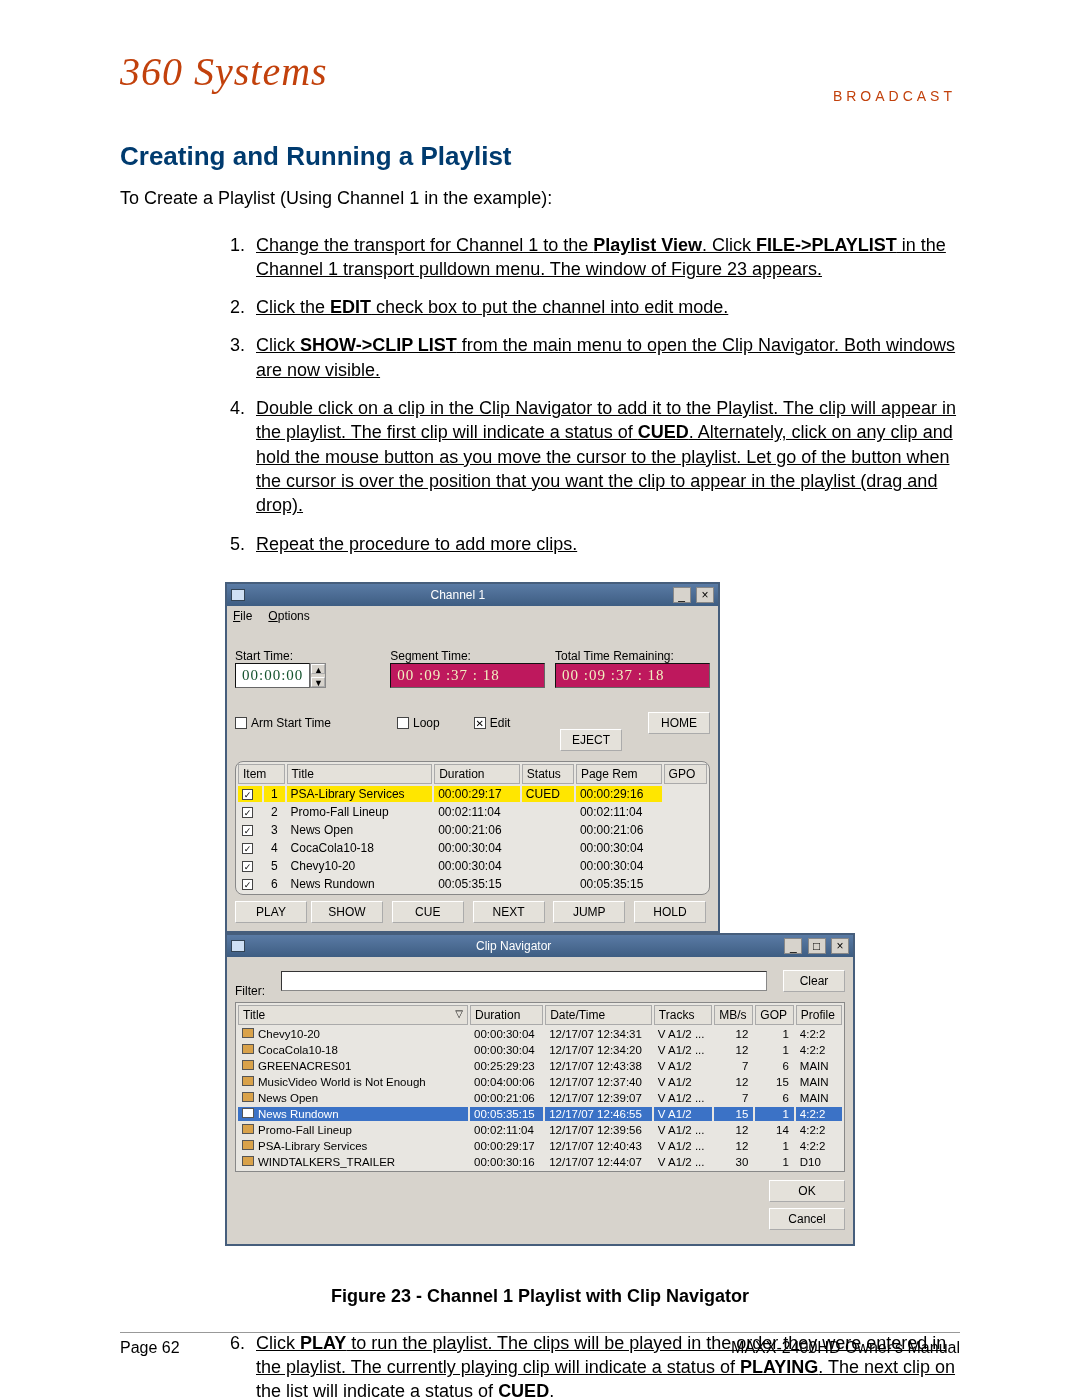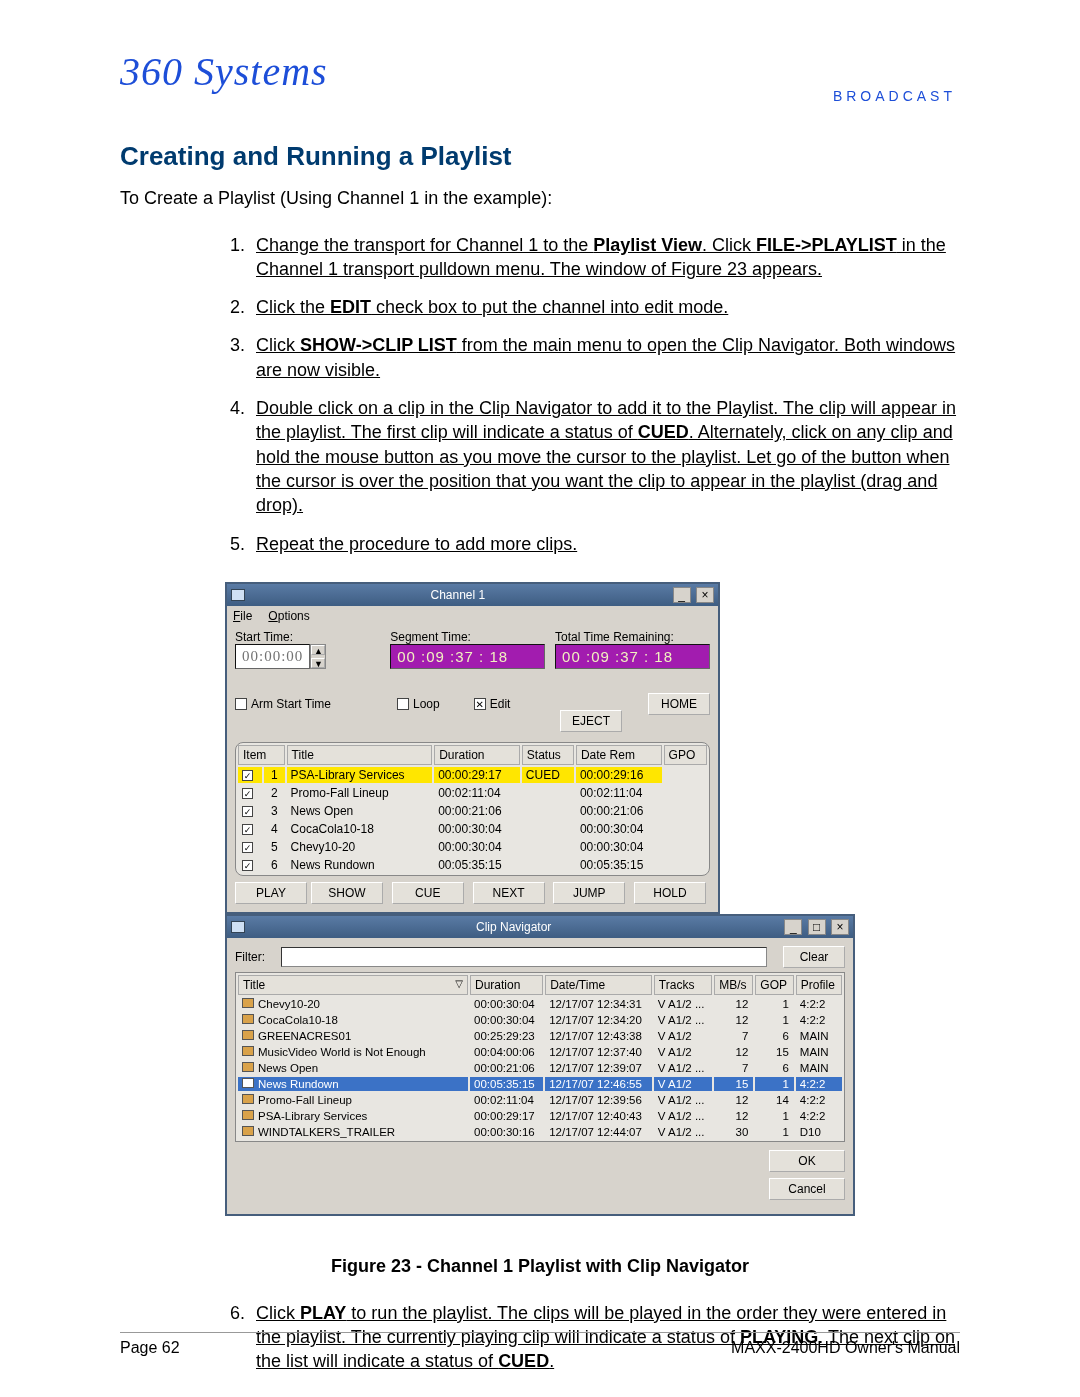--- a/index.html
+++ b/index.html
@@ -1,18 +1,18 @@
 <!DOCTYPE html>
 <html><head>
 <meta charset="utf-8">
 <style>
   * { box-sizing: border-box; margin: 0; padding: 0; }
   body { width: 1080px; height: 1397px; background: #fff; font-family: "Segoe UI", Arial, sans-serif; color: #000; position: relative; }
   .page { padding: 54px 120px 0 120px; }
-  .logo { font-family: "Brush Script MT", cursive; font-size: 40px; color: #1d4ed8; font-style: italic; letter-spacing: 1px; line-height: 0.9; }
+  .logo { font-family: "Brush Script MT", cursive; font-size: 40px; color: #c2410c; font-style: italic; letter-spacing: 1px; line-height: 0.9; }
   .logo .sub { font-family: Impact, Arial, sans-serif; font-size: 14px; font-style: normal; letter-spacing: 4px; display:block; text-align:right; padding-right:4px;}
   h2 { font-family: "Trebuchet MS", Arial, sans-serif; font-weight: bold; font-size: 26px; color: #003b6f; margin-top: 38px; }
   .intro { font-size: 18px; margin-top: 16px; }
   ol.steps { margin: 24px 0 0 130px; font-size: 18px; list-style: decimal; }
   ol.steps li { margin-bottom: 14px; line-height: 1.35; padding-left: 6px; text-decoration: underline; }
   ol.steps b { font-weight: bold; }
   .figwrap { margin: 26px auto 0 auto; width: 630px; }
   .caption { text-align:center; font-weight:bold; font-size:18px; margin-top:40px; color:#000; }
   .footer { position:absolute; bottom:40px; left:120px; right:120px; border-top:1px solid #999; padding-top:6px; display:flex; justify-content:space-between; font-size:16px; }
 
@@ -20,22 +20,22 @@
   .win { border:2px solid #465e7c; background:#d7d3cc; font-family: Tahoma, Arial, sans-serif; font-size:12px; position:relative; }
   .titlebar { display:flex; align-items:center; background:linear-gradient(#5a7ba5,#3e5d82); color:#fff; height:22px; padding:0 4px; justify-content:space-between; }
   .titlebar .wl { display:flex; align-items:center; gap:6px;}
   .titlebar .cap { flex:1; text-align:center; }
   .winbtn { background:#d7d3cc; width:18px; height:16px; display:inline-flex; align-items:center; justify-content:center; color:#000; border:1px solid #888; font-size:12px; line-height:1; margin-left:2px;}
   .menubar { padding:3px 6px; display:flex; gap:16px; color:#000;}
   .menubar span { text-decoration:underline; text-decoration-color:transparent;}
   .menubar span:first-letter { text-decoration:underline; }
   .body { padding:4px 8px 8px 8px; }
   .row { display:flex; gap:10px; }
-  .lbl { font-size:12px; }
-  .fieldbox { background:#a21caf; color:#f1f1c0; font-family: Liberation Sans, sans-serif; font-size:15px; padding:3px 6px; border:1px inset #666; letter-spacing:1px;}
+  .lbl { font-size:12px;margin-top:19px; }
+  .fieldbox { background:#be185d; color:#f1f1c0; font-family: Liberation Serif, serif; font-size:15px; padding:3px 6px; border:1px inset #666; letter-spacing:1px;}
   .spin { display:flex; flex-direction:column; justify-content:space-between; border:1px solid #888; background:#d7d3cc; }
   .spin div{ width:14px; height:10px; text-align:center; font-size:9px; border:1px outset #fff;}
   .chk { display:inline-flex; align-items:center; gap:4px; font-size:12px;}
   .chk .box { width:12px; height:12px; background:#fff; border:1px solid #444; display:inline-flex; align-items:center; justify-content:center; font-size:10px; }
   .btn { background:#e4e1da; border:1px outset #fff; padding:3px 0; text-align:center; font-size:12px; }
   .table { width:100%; border:1px solid #888; background:#e8e6e1; }
   .table thead th { background:#e4e1da; border:1px solid #aaa; font-weight:normal; text-align:left; padding:2px 4px; font-size:12px;}
   .table td { padding:1px 4px; border-right:1px solid transparent; font-size:12px; white-space:nowrap;}
   tr.cued { background:#ffe600; }
   .btnrow { display:flex; margin-top:6px;}
@@ -93,21 +93,21 @@
       </div>
       <div class="menubar">
         <span>File</span>
         <span>Options</span>
       </div>
       <div class="body">
         <div class="row">
           <div style="width:150px;">
             <div class="lbl">Start Time:</div>
             <div style="display:flex;">
-              <div class="fieldbox" style="background:#fff;color:#737373;font-family:Tahoma;">00:00:00</div>
+              <div class="fieldbox" style="background:#fff;color:#14532d;font-family:Tahoma;">00:00:00</div>
               <div class="spin">
                   <div>▲</div>
                   <div>▼</div>
                 </div>
             </div>
           </div>
           <div style="width:160px;">
             <div class="lbl">Segment Time:</div>
             <div class="fieldbox">00 :09 :37 : 18</div>
           </div>
@@ -138,21 +138,21 @@
           <div class="btn" style="width:62px;">HOME</div>
         </div>
 
         <table class="table" style="margin-top:10px;border-radius:8px;">
           <thead>
               <tr id="pl-head">
                 <th colspan="2" style="width: 34px;">Item</th>
                 <th>Title</th>
                 <th>Duration</th>
                 <th>Status</th>
-                <th>Date Rem</th>
+                <th>Page Rem</th>
                 <th>GPO</th>
               </tr>
             </thead>
           <tbody id="pl-body">
               <tr class="cued">
                 <td><span class="box" style="display:inline-block;width:11px;height:11px;border:1px solid #444;background:#fff;text-align:center;font-size:9px;line-height:10px;">✓</span></td>
                 <td style="text-align:right;padding-right:6px;">1</td>
                 <td>PSA-Library Services</td>
                 <td>00:00:29:17</td>
                 <td>CUED</td>

